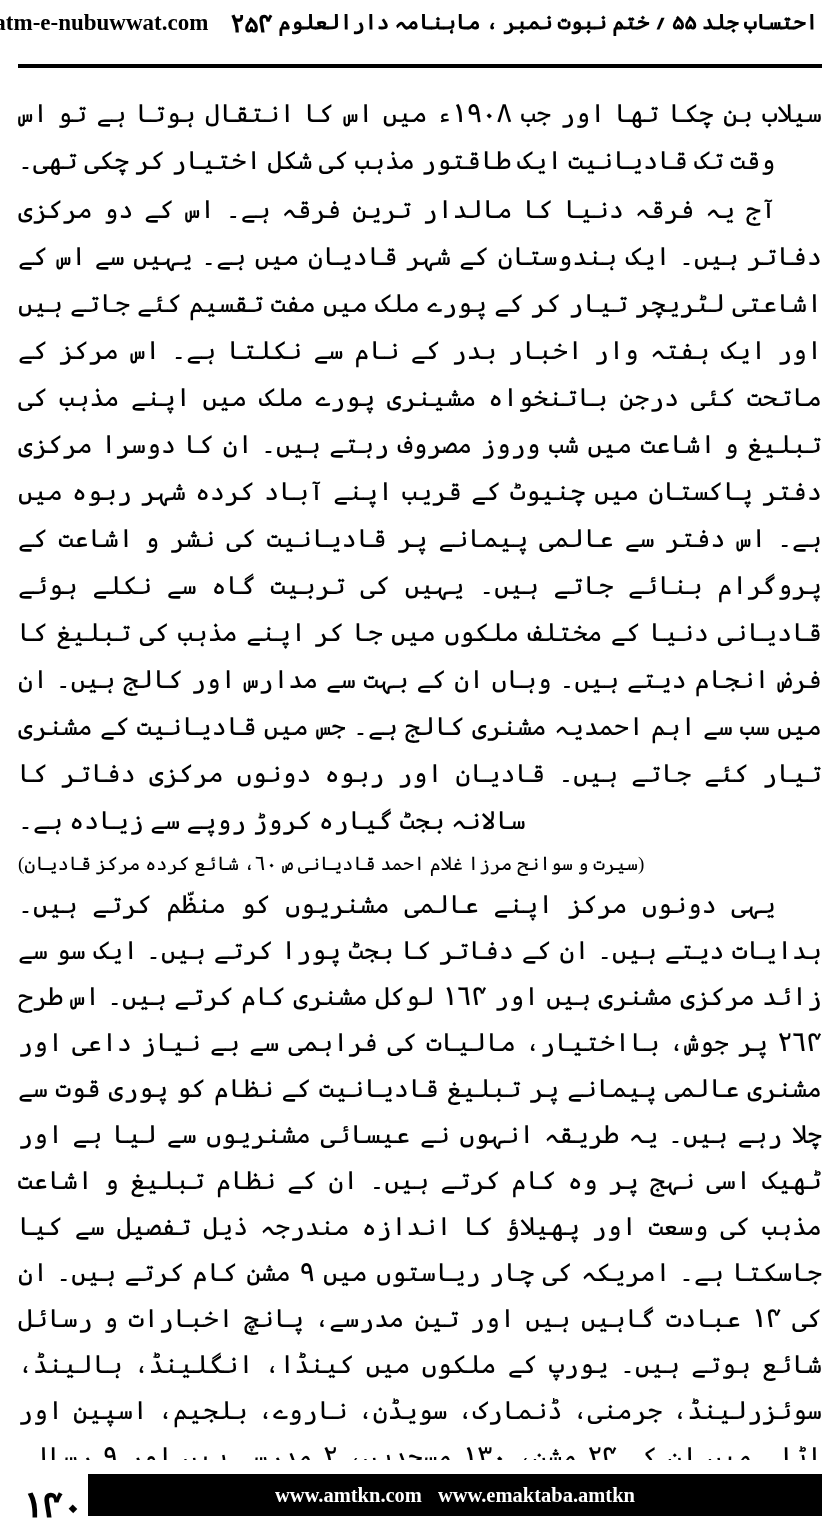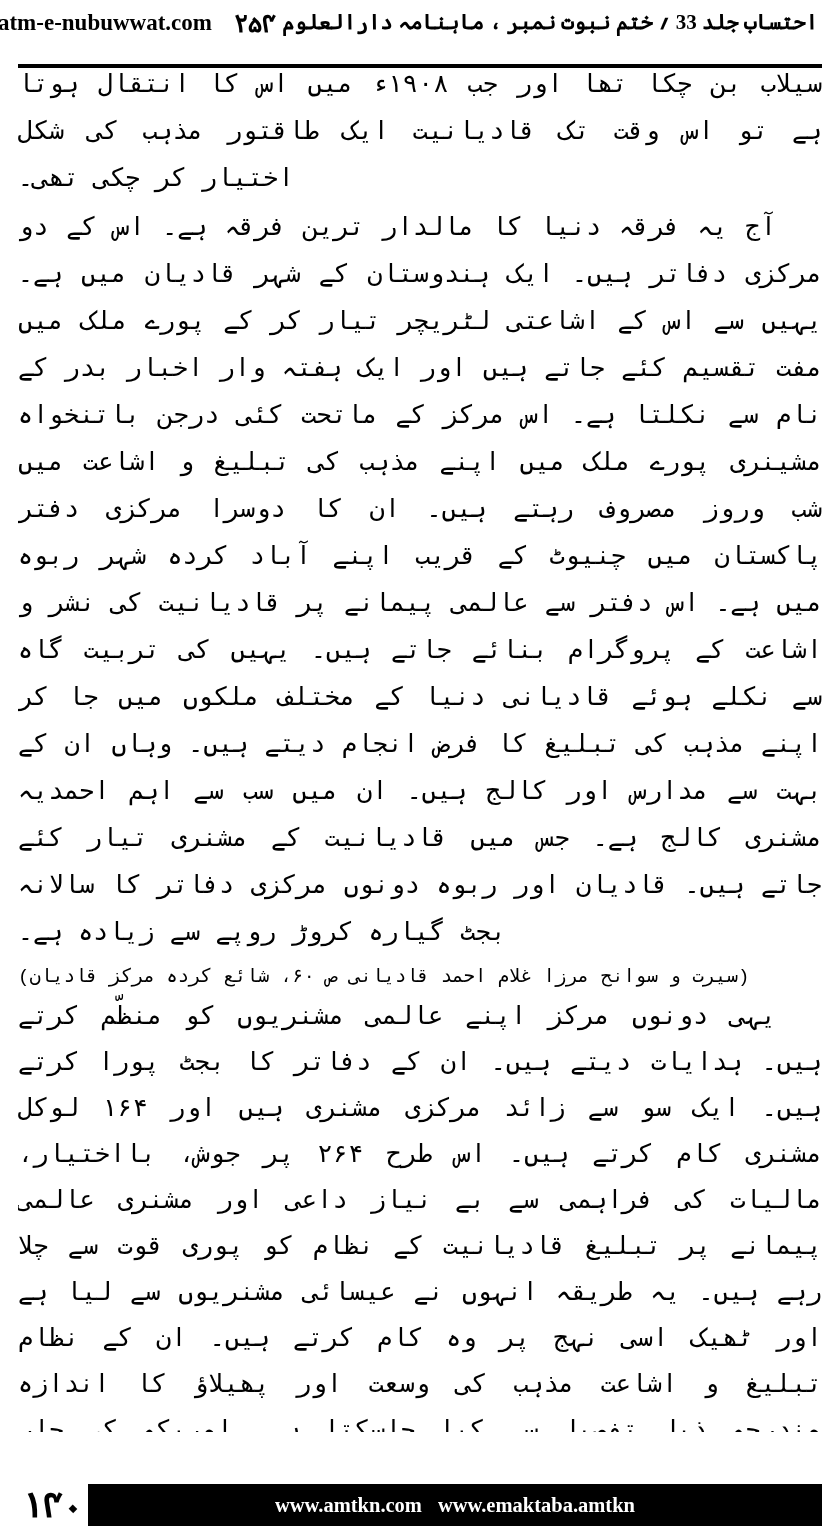--- a/index.html
+++ b/index.html
@@ -65,28 +65,28 @@
     left: 18px;
     top: 64px;
     width: 804px;
     height: 4px;
     background: #000000;
   }
 
   
   .content {
     position: absolute;
-    top: 62px;
+    top: 90px;
     left: 18px;
     width: 804px;
     height: 1370px;
     direction: rtl;
     text-align: justify;
     text-align-last: left;
-    font-family: Liberation Mono, monospace;
+    font-family: Liberation Serif, serif;
     font-size: 25.5px;
     line-height: 47px;
     overflow: hidden;
   }
   .para {
     margin: 0 0 2px 0;
     direction: rtl;
     text-align: justify;
     text-align-last: left;
   }
@@ -108,21 +108,21 @@
   .footer {
     position: absolute;
     left: 0;
     bottom: 0;
     width: 764px;
     height: 70px;
   }
   .footer-bar {
     position: absolute;
     left: 88px;
-    bottom: 14px;
+    bottom: 24px;
     width: 734px;
     height: 42px;
     background: #000000;
     color: #ffffff;
     display: flex;
     align-items: center;
     justify-content: center;
     gap: 16px;
     direction: ltr;
     font-family: "Liberation Serif", serif;
@@ -147,21 +147,21 @@
     font-weight: bold;
     direction: rtl;
   }
 </style>
 </head>
 <body>
 
 <div class="page">
 
   <div class="header">
-    <div class="header-right">احتساب جلد 33 ؍ ختم نبوت نمبر ، ماہنامہ دارالعلوم</div>
+    <div class="header-right">احتساب جلد ۵۵ ؍ ختم نبوت نمبر ، ماہنامہ دارالعلوم</div>
     <div class="header-center">۲۵۴</div>
     <div class="header-left">ameer@khatm-e-nubuwwat.com</div>
   </div>
   <div class="rule"></div>
 
   <div class="content">
 
     <p class="para">سیلاب بن چکا تھا اور جب ۱۹۰۸ء میں اس کا انتقال ہوتا ہے تو اس وقت تک قادیانیت ایک طاقتور مذہب کی شکل اختیار کر چکی تھی۔</p>
 
     <p class="para indent">آج یہ فرقہ دنیا کا مالدار ترین فرقہ ہے۔ اس کے دو مرکزی دفاتر ہیں۔ ایک ہندوستان کے شہر قادیان میں ہے۔ یہیں سے اس کے اشاعتی لٹریچر تیار کر کے پورے ملک میں مفت تقسیم کئے جاتے ہیں اور ایک ہفتہ وار اخبار بدر کے نام سے نکلتا ہے۔ اس مرکز کے ماتحت کئی درجن باتنخواہ مشینری پورے ملک میں اپنے مذہب کی تبلیغ و اشاعت میں شب وروز مصروف رہتے ہیں۔ ان کا دوسرا مرکزی دفتر پاکستان میں چنیوٹ کے قریب اپنے آباد کردہ شہر ربوہ میں ہے۔ اس دفتر سے عالمی پیمانے پر قادیانیت کی نشر و اشاعت کے پروگرام بنائے جاتے ہیں۔ یہیں کی تربیت گاہ سے نکلے ہوئے قادیانی دنیا کے مختلف ملکوں میں جا کر اپنے مذہب کی تبلیغ کا فرض انجام دیتے ہیں۔ وہاں ان کے بہت سے مدارس اور کالج ہیں۔ ان میں سب سے اہم احمدیہ مشنری کالج ہے۔ جس میں قادیانیت کے مشنری تیار کئے جاتے ہیں۔ قادیان اور ربوہ دونوں مرکزی دفاتر کا سالانہ بجٹ گیارہ کروڑ روپے سے زیادہ ہے۔</p>

